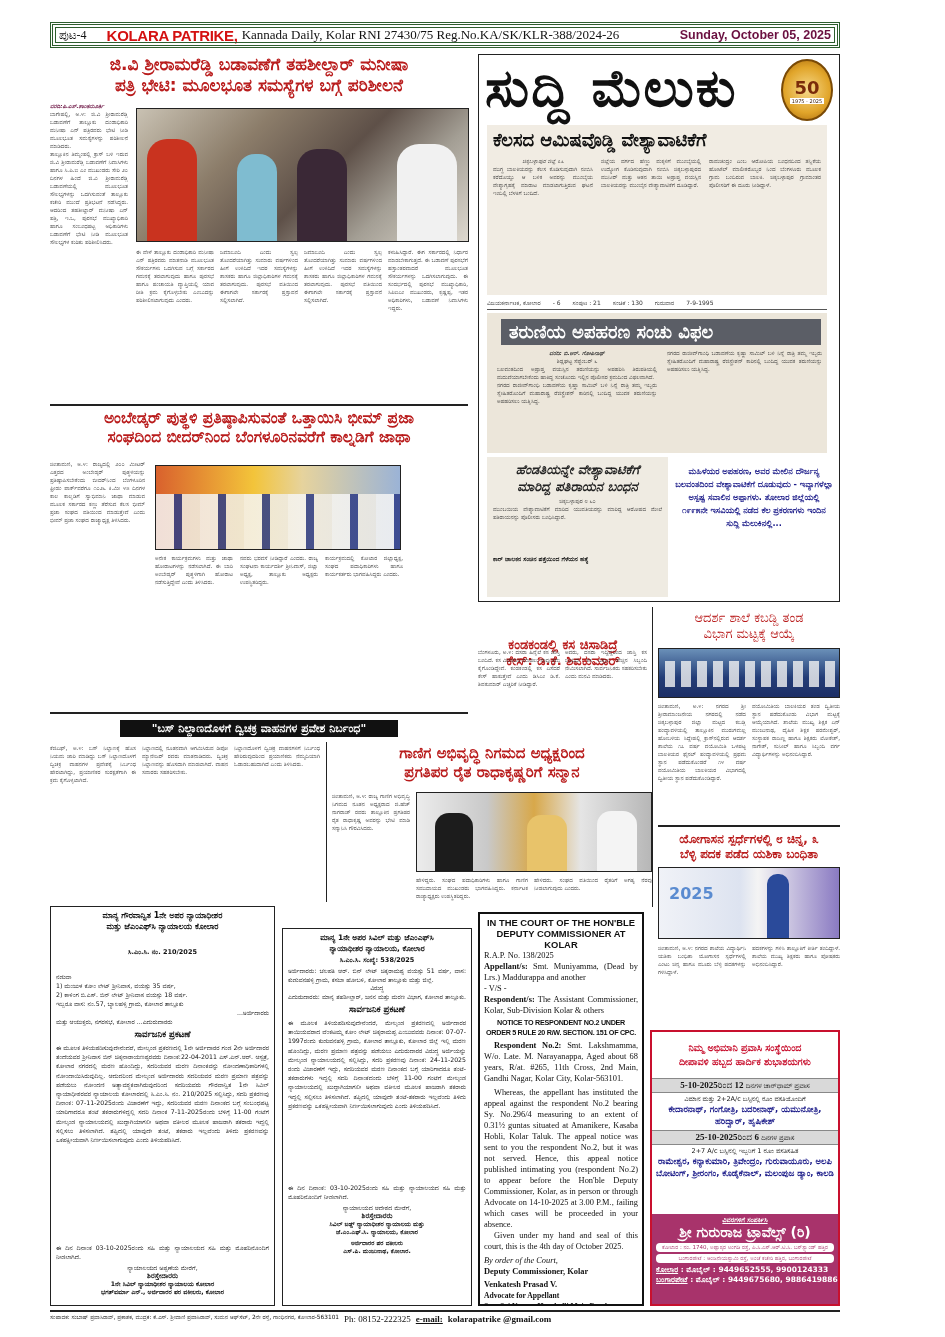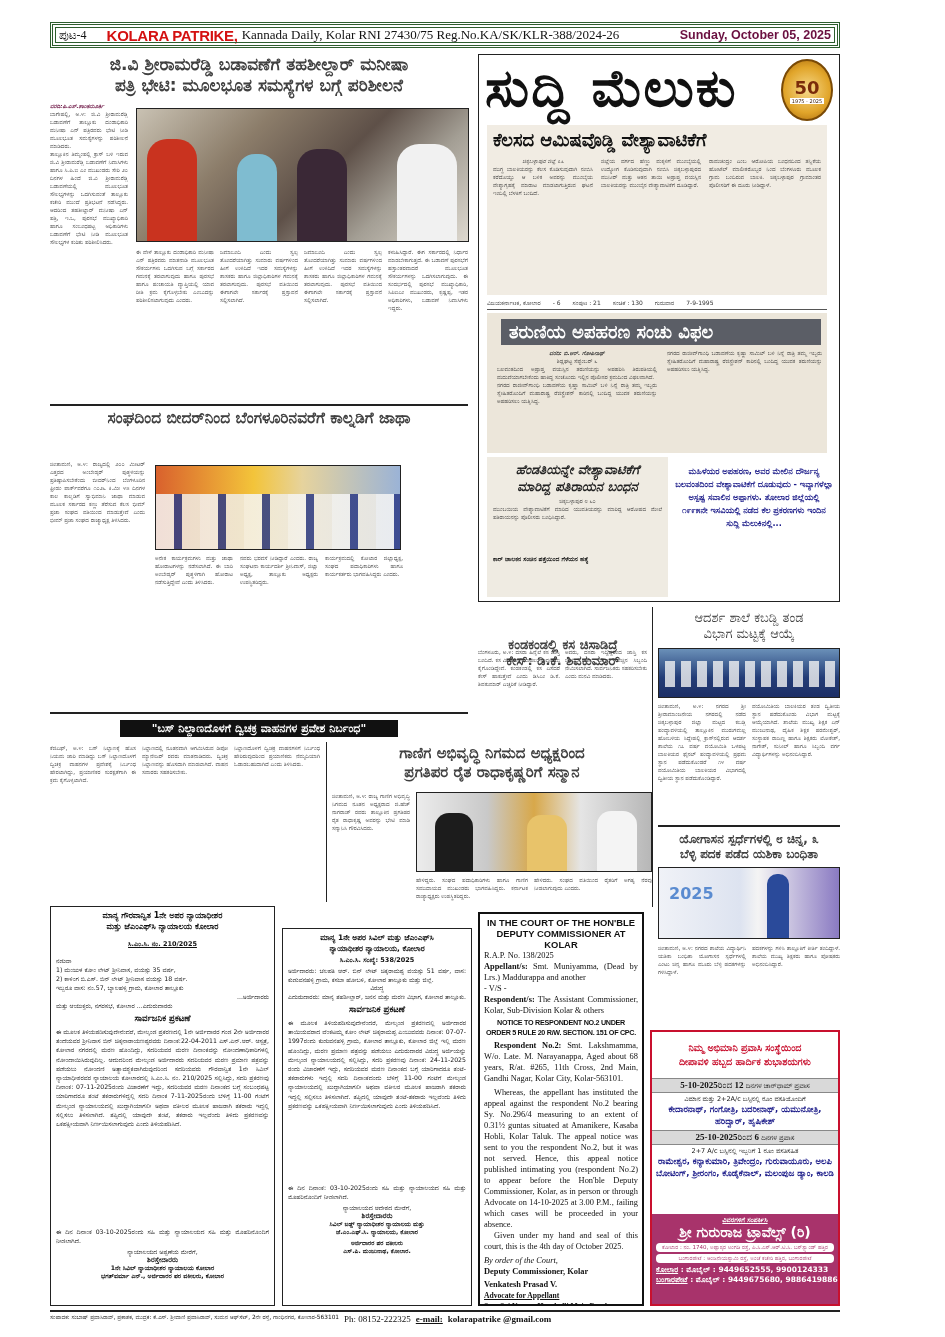--- a/index.html
+++ b/index.html
@@ -8,21 +8,21 @@
 
   .page { position: absolute; left: 50px; top: 22px; width: 790px; height: 1300px; }
 
   
   .masthead { position: absolute; left: 0; top: 0; width: 790px; height: 26px; border: 3px double #2e5e2e; outline: 1px solid #2e5e2e; outline-offset: -6px; display: flex; align-items: center; padding: 0 6px; font-size: 11px; white-space: nowrap; }
   .masthead .pg { font-family: "Liberation Serif", serif; font-size: 12px; margin-right: 20px; }
   .masthead .brand { font-family: "Liberation Sans", sans-serif; font-weight: bold; color: #d41010; font-size: 15px; margin-right: 4px; letter-spacing: -0.3px; }
   .masthead .sub { font-family: "Liberation Serif", serif; font-size: 13px; }
   .masthead .date { margin-left: auto; font-family: "Liberation Sans", sans-serif; font-weight: bold; color: #6a1040; font-size: 12.5px; }
 
-  .headline { font-family: "DejaVu Sans", sans-serif; font-weight: bold; text-align: center; color: #404040; line-height: 1.25; }
+  .headline { font-family: "DejaVu Sans", sans-serif; font-weight: bold; text-align: center; color: #b91c1c; line-height: 1.25; }
 
   .text-block { font-size: 5.6px; line-height: 8px; color: #333; text-align: justify; overflow: hidden; }
   .col { position: absolute; }
 
   .photo { position: absolute; overflow: hidden; border: 1px solid #222; }
   .rule { position: absolute; background: #222; height: 1.5px; }
   .vrule { position: absolute; background: #222; width: 1px; }
 
   .box { position: absolute; border: 1.5px solid #222; background: #fff; overflow: hidden; }
   .center { text-align: center; }
@@ -69,20 +69,21 @@
     </div>
   <div class="col text-block" style="left:254px;top:226px;width:78px;height:150px;">
       <div>ಜಮಾಬಂದಿ ಎಂದು ಸ್ವಲ್ಪ ತೊಂದರೆಯಾಗಿತ್ತು ಸುಮಾರು ವರ್ಷಗಳಿಂದ ಹೀಗೆ ಉಳಿದಿದೆ ಇದರ ಸಮಸ್ಯೆಗಳನ್ನು ಶಾಸಕರು ಹಾಗೂ ಜಿಲ್ಲಾಧಿಕಾರಿಗಳ ಗಮನಕ್ಕೆ ತರಲಾಗುವುದು. ಪುರಸಭೆ ವತಿಯಿಂದ ಈಗಾಗಲೇ ಸರ್ಕಾರಕ್ಕೆ ಪ್ರಸ್ತಾವನೆ ಸಲ್ಲಿಸಲಾಗಿದೆ.</div>
     </div>
   <div class="col text-block" style="left:338px;top:226px;width:80px;height:150px;">
       <div>ಕಳುಹಿಸಿದ್ದಾರೆ. ಈಗ ಸರ್ಕಾರದಲ್ಲಿ ನಿರ್ಧಾರ ಮಾಡಬೇಕಾಗುತ್ತದೆ. ಈ ಬಡಾವಣೆ ಪುರಸಭೆಗೆ ಹಸ್ತಾಂತರವಾದರೆ ಮೂಲಭೂತ ಸೌಕರ್ಯಗಳನ್ನು ಒದಗಿಸಲಾಗುವುದು. ಈ ಸಂದರ್ಭದಲ್ಲಿ ಪುರಸಭೆ ಮುಖ್ಯಾಧಿಕಾರಿ, ಸಿಪಿಐಎಂ ಮುಖಂಡರು, ಕೃಷ್ಣಪ್ಪ, ಇತರ ಅಧಿಕಾರಿಗಳು, ಬಡಾವಣೆ ನಿವಾಸಿಗಳು ಇದ್ದರು.</div>
     </div>
   <div class="rule" style="left:0;top:382px;width:418px;"></div>
 
   <div class="col headline" style="left:0;top:387px;width:418px;font-size:15.5px;">
+    <div>ಅಂಬೇಡ್ಕರ್ ಪುತ್ಥಳಿ ಪ್ರತಿಷ್ಠಾಪಿಸುವಂತೆ ಒತ್ತಾಯಿಸಿ ಭೀಮ್ ಪ್ರಜಾ</div>
     <div>ಸಂಘದಿಂದ ಬೀದರ್‌ನಿಂದ ಬೆಂಗಳೂರಿನವರೆಗೆ ಕಾಲ್ನಡಿಗೆ ಜಾಥಾ</div>
   </div>
   <div class="col text-block" style="left:0;top:438px;width:95px;height:245px;">
       <div>ಚಿಂತಾಮಣಿ, ಅ.೪: ರಾಜ್ಯದಲ್ಲಿ ೨೦೦ ಮೀಟರ್ ಎತ್ತರದ ಅಂಬೇಡ್ಕರ್ ಪುತ್ಥಳಿಯನ್ನು ಪ್ರತಿಷ್ಠಾಪಿಸಬೇಕೆಂದು ಬೀದರ್‌ನಿಂದ ಬೆಂಗಳೂರಿನ ಫ್ರೀಡಂ ಪಾರ್ಕ್‌ವರೆಗೂ ೧೦೨೬ ಕಿ.ಮೀ ೪೫ ದಿನಗಳ ಕಾಲ ಕಾಲ್ನಡಿಗೆ ಸ್ವಾಭಿಮಾನಿ ಜಾಥಾ ಮಾಡುವ ಮೂಲಕ ಸರ್ಕಾರದ ಕಣ್ಣು ತೆರೆಸುವ ಕೆಲಸ ಭೀಮ್ ಪ್ರಜಾ ಸಂಘದ ವತಿಯಿಂದ ಮಾಡುತ್ತೇವೆ ಎಂದು ಭೀಮ್ ಪ್ರಜಾ ಸಂಘದ ರಾಜ್ಯಾಧ್ಯಕ್ಷ ತಿಳಿಸಿದರು.</div>
     </div>
   <div class="photo" style="left:105px;top:443px;width:246px;height:85px;background:linear-gradient(90deg,#d9612d 0%,#f3c43a 40%,#e6d39d 60%,#9bb3d6 100%);">
     <div style="position:absolute;left:0;top:28px;width:246px;height:57px;background:repeating-linear-gradient(90deg,#f5f5f5 0 18px,#2b3a87 18px 26px,#f0ede6 26px 44px);opacity:.85;"></div>
   </div>
   <div class="col text-block" style="left:105px;top:532px;width:78px;height:150px;">
       <div>ಅನೇಕ ಕಾರ್ಯಕ್ರಮಗಳು ಮತ್ತು ಜಾಥಾ ಹೋರಾಟಗಳನ್ನು ನಡೆಸಲಾಗಿದೆ. ಈ ಬಾರಿ ಅಂಬೇಡ್ಕರ್ ಪುತ್ಥಳಿಗಾಗಿ ಹೋರಾಟ ನಡೆಸುತ್ತಿದ್ದೇವೆ ಎಂದು ತಿಳಿಸಿದರು.</div>
@@ -225,21 +226,21 @@
     </div>
   <div class="col text-block" style="left:702px;top:922px;width:88px;height:80px;">
       <div>ಪದಕಗಳನ್ನು ಗಳಿಸಿ ತಾಲ್ಲೂಕಿಗೆ ಕೀರ್ತಿ ತಂದಿದ್ದಾಳೆ. ಶಾಲೆಯ ಮುಖ್ಯ ಶಿಕ್ಷಕರು ಹಾಗೂ ಪೋಷಕರು ಅಭಿನಂದಿಸಿದ್ದಾರೆ.</div>
     </div>
 
   <div class="box" style="left:0;top:884px;width:225px;height:400px;padding:3px 5px;">
     <div class="center" style="font-size:8px;font-weight:bold;line-height:11px;">
       <div>ಮಾನ್ಯ ಗೌರವಾನ್ವಿತ 1ನೇ ಅಪರ ನ್ಯಾಯಾಧೀಶರ</div>
       <div>ಮತ್ತು ಜೆಎಂಎಫ್‌ಸಿ ನ್ಯಾಯಾಲಯ ಕೋಲಾರ</div>
     </div>
-    <div class="center" style="font-size:6.5px;font-weight:bold;margin:8px 0;text-decoration:underline;">ಸಿ.ಎಂ.ಸಿ. ನಂ. 210/2025</div>
+    <div class="center" style="font-size:6.5px;font-weight:bold;margin:16px 0;">ಸಿ.ಎಂ.ಸಿ. ನಂ. 210/2025</div>
     <div class="text-block" style="font-size:6.2px;line-height:9px;color:#111;">
       <div>ನಡುವಾ</div>
       <div>1) ಮಂಜುಳ ಕೋಂ ಲೇಟ್ ಶ್ರೀನಿವಾಸ, ವಯಸ್ಸು 35 ವರ್ಷ,</div>
       <div>2) ಕಾಳಿಂಗ ಬಿ.ಎಸ್. ಬಿನ್ ಲೇಟ್ ಶ್ರೀನಿವಾಸ ವಯಸ್ಸು 18 ವರ್ಷ.</div>
       <div>ಇಬ್ಬರೂ ವಾಸ: ನಂ.57, ಬ್ಯಾಲಹಳ್ಳಿ ಗ್ರಾಮ, ಕೋಲಾರ ತಾಲ್ಲೂಕು</div>
       <div style="text-align:right;">...ಅರ್ಜಿದಾರರು</div>
       <div>ಮತ್ತು ಆಯುಕ್ತರು, ನಗರಸಭೆ, ಕೋಲಾರ    ...ಎದುರುದಾರರು</div>
     </div>
     <div class="center" style="font-size:8.5px;font-weight:bold;margin:3px 0;">ಸಾರ್ವಜನಿಕ ಪ್ರಕಟಣೆ</div>
     <div class="text-block" style="font-size:6.2px;line-height:9.2px;color:#111;height:200px;">ಈ ಮೂಲಕ ತಿಳಿಯಪಡಿಸುವುದೇನೆಂದರೆ, ಮೇಲ್ಕಂಡ ಪ್ರಕರಣದಲ್ಲಿ 1ನೇ ಅರ್ಜಿದಾರರ ಗಂಡ 2ನೇ ಅರ್ಜಿದಾರರ ತಂದೆಯವರ ಶ್ರೀನಿವಾಸ ಬಿನ್ ಚಿಕ್ಕನಾರಾಯಣಪ್ಪರವರು ದಿನಾಂಕ:22-04-2011 ಎಸ್.ಎನ್.ಆರ್. ಆಸ್ಪತ್ರೆ, ಕೋಲಾರ ನಗರದಲ್ಲಿ ಮರಣ ಹೊಂದಿದ್ದು, ಸದರಿಯವರ ಮರಣ ದಿನಾಂಕವನ್ನು ನೋಂದಣಾಧಿಕಾರಿಗಳಲ್ಲಿ ನೋಂದಾಯಿಸಿರುವುದಿಲ್ಲ. ಆದುದರಿಂದ ಮೇಲ್ಕಂಡ ಅರ್ಜಿದಾರರು ಸದರಿಯವರ ಮರಣ ಪ್ರಮಾಣ ಪತ್ರವನ್ನು ಪಡೆಯಲು ನೋಂದಣಿ ಅತ್ಯಾವಶ್ಯಕವಾಗಿರುವುದರಿಂದ ಸದರಿಯವರು ಗೌರವಾನ್ವಿತ 1ನೇ ಸಿವಿಲ್ ನ್ಯಾಯಾಧೀಶರವರ ನ್ಯಾಯಾಲಯ ಕೋಲಾರದಲ್ಲಿ ಸಿ.ಎಂ.ಸಿ. ನಂ. 210/2025 ಸಲ್ಲಿಸಿದ್ದು, ಸದರಿ ಪ್ರಕರಣವು ದಿನಾಂಕ: 07-11-2025ರಂದು ವಿಚಾರಣೆಗೆ ಇದ್ದು, ಸದರಿಯವರ ಮರಣ ದಿನಾಂಕದ ಬಗ್ಗೆ ಸಂಬಂಧಪಟ್ಟ ಯಾರಿಗಾದರೂ ತಂಟೆ ತಕರಾರುಗಳಿದ್ದಲ್ಲಿ ಸದರಿ ದಿನಾಂಕ 7-11-2025ರಂದು ಬೆಳಿಗ್ಗೆ 11-00 ಗಂಟೆಗೆ ಮೇಲ್ಕಂಡ ನ್ಯಾಯಾಲಯದಲ್ಲಿ ಖುದ್ದಾಗಿಯಾಗಲೀ ಅಥವಾ ವಕೀಲರ ಮೂಲಕ ಹಾಜರಾಗಿ ತಕರಾರು ಇದ್ದಲ್ಲಿ ಸಲ್ಲಿಸಲು ತಿಳಿಸಲಾಗಿದೆ. ತಪ್ಪಿದಲ್ಲಿ ಯಾವುದೇ ತಂಟೆ, ತಕರಾರು ಇಲ್ಲವೆಂದು ತಿಳಿದು ಪ್ರಕರಣವನ್ನು ಏಕಪಕ್ಷೀಯವಾಗಿ ನಿರ್ಣಯಿಸಲಾಗುವುದು ಎಂದು ತಿಳಿಯಪಡಿಸಿದೆ.</div>
@@ -279,21 +280,21 @@
     <div class="legal center"><b>Appellant/s:</b> <span>Smt. Muniyamma, (Dead by Lrs.) Maddurappa and another</span></div>
     <div class="legal center">- V/S -</div>
     <div class="legal"><b>Respondent/s:</b> <span>The Assistant Commissioner, Kolar, Sub-Division Kolar &amp; others</span></div>
     <div class="center" style="font-family:'Liberation Sans',sans-serif;font-weight:bold;font-size:7.2px;line-height:10px;letter-spacing:-0.3px;margin:2px 0;">NOTICE TO RESPONDENT NO.2 UNDER ORDER 5 RULE 20 R/W. SECTION. 151 OF CPC.</div>
     <div class="legal" style="text-indent:10px;"><b>Respondent No.2:</b> <span>Smt. Lakshmamma, W/o. Late. M. Narayanappa, Aged about 68 years, R/at. #265, 11th Cross, 2nd Main, Gandhi Nagar, Kolar City, Kolar-563101.</span></div>
     <div class="legal" style="text-indent:10px;margin-top:3px;">Whereas, the appellant has instituted the appeal against the respondent No.2 bearing Sy. No.296/4 measuring to an extent of 0.31½ guntas situated at Amanikere, Kasaba Hobli, Kolar Taluk. The appeal notice was sent to you the respondent No.2, but it was not served. Hence, this appeal notice published intimating you (respondent No.2) to appear before the Hon'ble Deputy Commissioner, Kolar, as in person or through Advocate on 14-10-2025 at 3.00 P.M., failing which cases will be proceeded in your absence.</div>
     <div class="legal" style="text-indent:10px;">Given under my hand and seal of this court, this is the 4th day of October 2025.</div>
     <div class="legal center" style="font-style:italic;margin-top:3px;">By order of the Court,</div>
     <div class="legal center" style="font-weight:bold;">Deputy Commissioner, Kolar</div>
     <div class="legal center" style="font-weight:bold;margin-top:2px;">Venkatesh Prasad V.</div>
-    <div class="legal center" style="font-weight:bold;font-size:7.6px;text-decoration:underline;">Advocate for Appellant</div>
+    <div class="legal center" style="font-weight:bold;font-size:7.6px;">Advocate for Appellant</div>
     <div class="legal center" style="font-weight:bold;font-size:7.6px;">Sree Sai Krupa, Harohalli Main Road,</div>
 
   </div>
 
   <div class="box" style="left:600px;top:1008px;width:190px;height:276px;border:2px solid #c8102e;padding:0;">
     <div class="center" style="color:#c8102e;font-weight:bold;font-size:9.5px;line-height:14px;padding:9px 2px;">
       <div>ನಿಮ್ಮ ಅಭಿಮಾನಿ ಪ್ರವಾಸಿ ಸಂಸ್ಥೆಯಿಂದ</div>
       <div>ದೀಪಾವಳಿ ಹಬ್ಬದ ಹಾರ್ದಿಕ ಶುಭಾಶಯಗಳು</div>
     </div>
     <div class="center" style="background:#d9d9d9;font-family:'Liberation Serif',serif;font-size:9px;padding:1px 0;border-top:1px solid #888;border-bottom:1px solid #888;">

